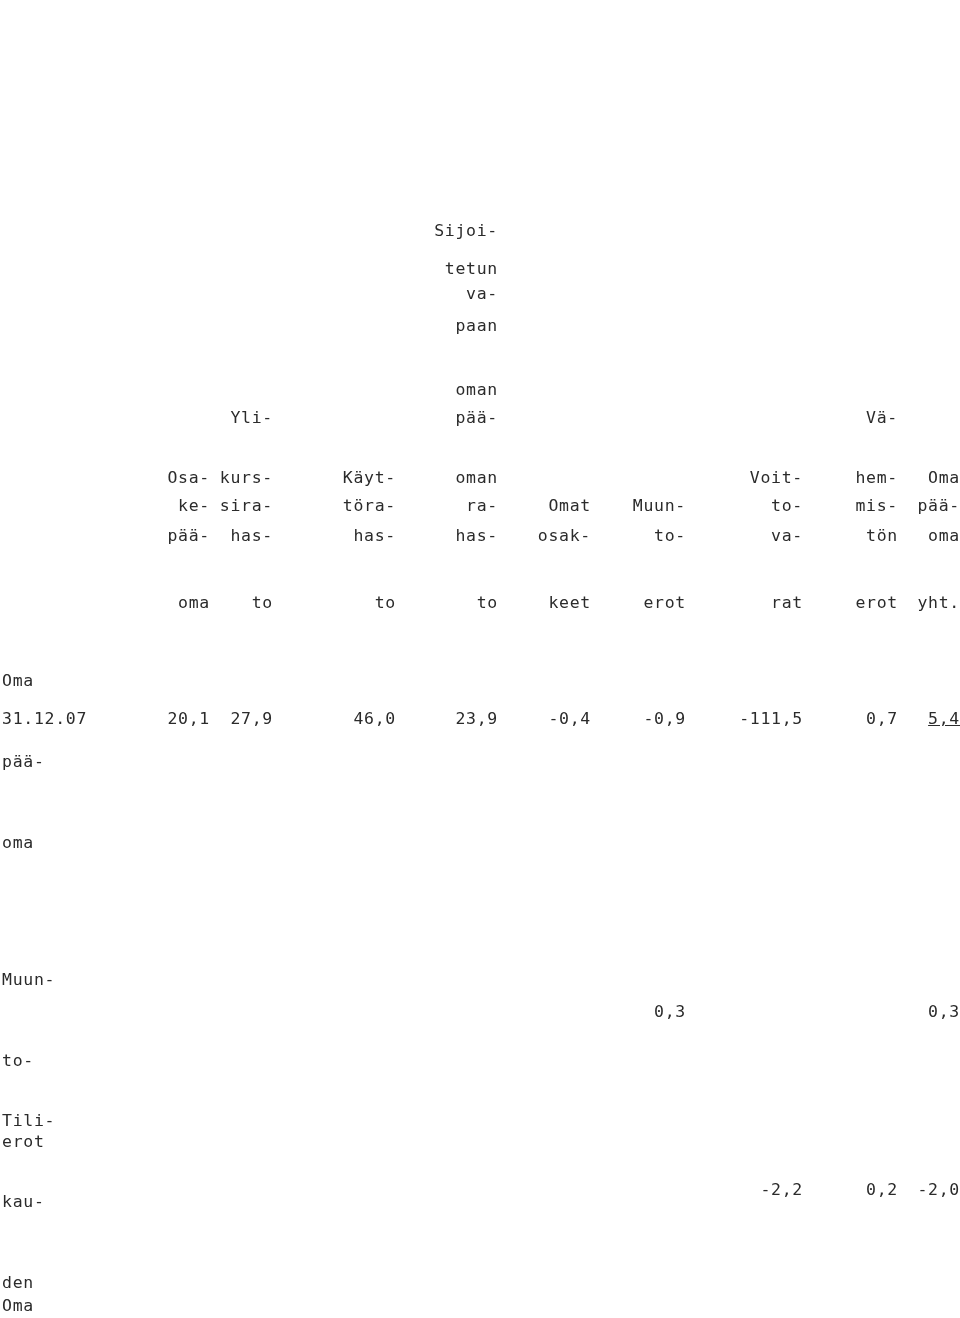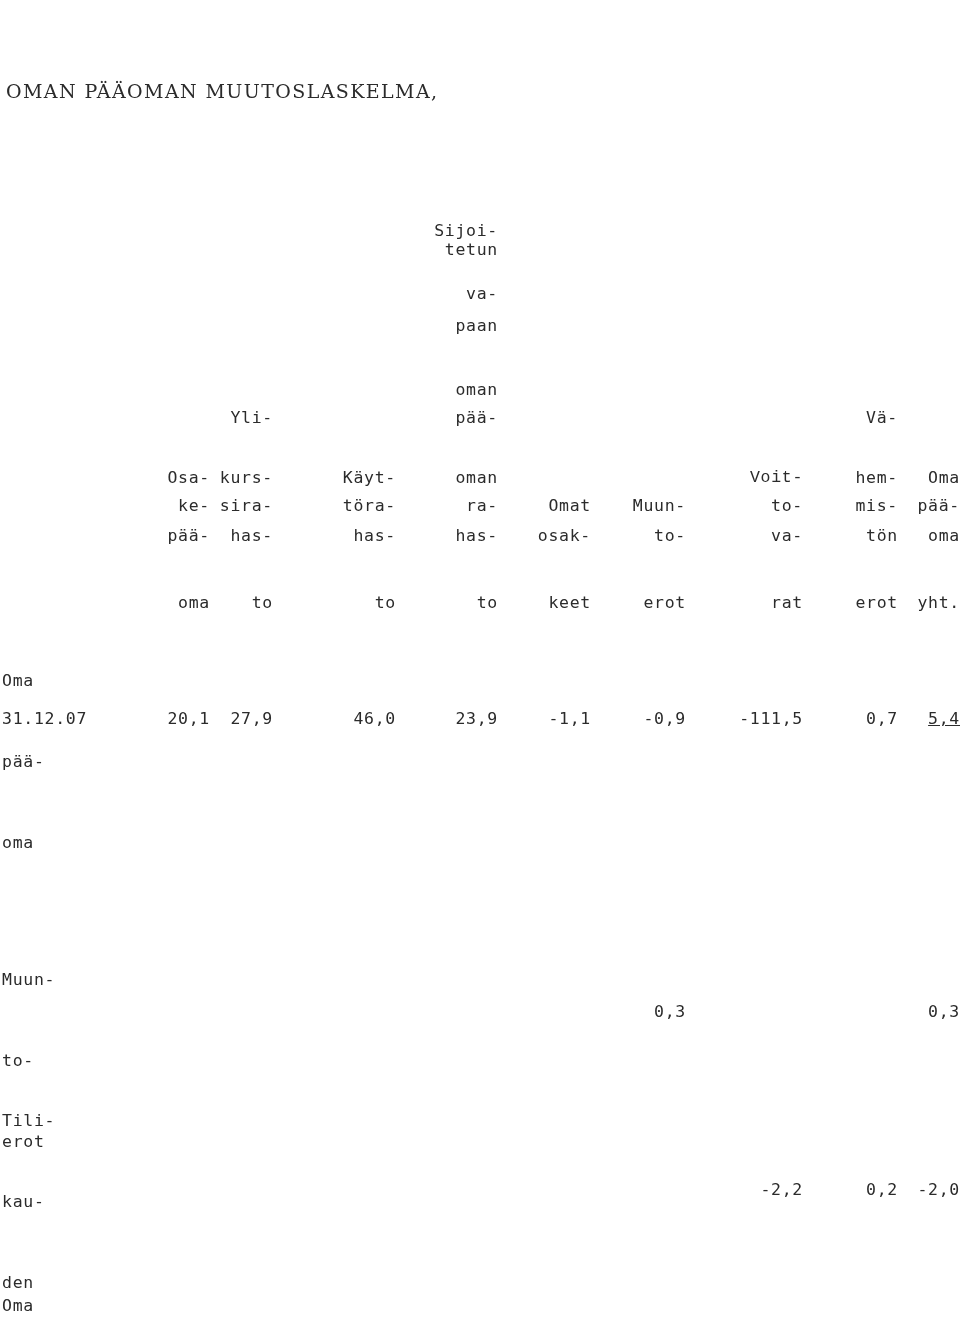--- a/index.html
+++ b/index.html
@@ -69,41 +69,40 @@
   .c4 { right: 369px; width: 120px; }
   .c5 { right: 274px; width: 120px; }
   .c6 { right: 157px; width: 130px; }
   .c7 { right: 62px;  width: 120px; }
   .c8 { right: 0px;   width: 120px; }
 </style>
 </head>
 <body>
 
 <div id="doc-title">
-  <span class="title-line">OMAN PÄÄOMAN MUUTOSLASKELMA,</span>
 </div>
 
 <div class="r c3" style="top:222px;">Sijoi-</div>
-<div class="r c3" style="top:241px;text-align:right;">tetun</div>
+<div class="r c3" style="top:260px;text-align:right;">tetun</div>
 <div class="r c3" style="top:285px;">va-</div>
 <div class="r c3" style="top:317px;">paan</div>
 
 <div class="r c3" style="top:381px;">oman</div>
 <div class="r c3" style="top:409px;">pää-</div>
 
 <div class="r c1" style="top:409px;">Yli-</div>
 <div class="r c7" style="top:409px;">Vä-</div>
 
 <div class="r c0" style="top:469px;">Osa-</div>
 <div class="r c1" style="top:469px;">kurs-</div>
 <div class="r c2" style="top:469px;">Käyt-</div>
 <div class="r c3" style="top:469px;">oman</div>
 <div class="r c4" style="top:469px;"></div>
 <div class="r c5" style="top:469px;"></div>
-<div class="r c6" style="top:469px;font-family:Liberation Mono, monospace;">Voit-</div>
+<div class="r c6" style="top:469px;">Voit-</div>
 <div class="r c7" style="top:469px;">hem-</div>
 <div class="r c8" style="top:469px;">Oma</div>
 
 <div class="r c0" style="top:497px;">ke-</div>
 <div class="r c1" style="top:497px;">sira-</div>
 <div class="r c2" style="top:497px;">töra-</div>
 <div class="r c3" style="top:497px;">ra-</div>
 <div class="r c4" style="top:497px;">Omat</div>
 <div class="r c5" style="top:497px;">Muun-</div>
 <div class="r c6" style="top:497px;">to-</div>
@@ -134,21 +133,21 @@
   <span>Oma</span>
   <span>pää-</span>
   <span>oma</span>
 </div>
 
 <div class="t" style="left:2px; top:710px;">31.12.07</div>
 <div class="r c0" style="top:710px;">20,1</div>
 <div class="r c1" style="top:710px;">27,9</div>
 <div class="r c2" style="top:710px;">46,0</div>
 <div class="r c3" style="top:710px;text-align:right;">23,9</div>
-<div class="r c4" style="top:710px;">-1,1</div>
+<div class="r c4" style="top:710px;">-0,4</div>
 <div class="r c5" style="top:710px;">-0,9</div>
 <div class="r c6" style="top:710px;">-111,5</div>
 <div class="r c7" style="top:710px;">0,7</div>
 <div class="r c8" style="top:710px;text-decoration:underline;">5,4</div>
 
 <div class="rowlabel" style="top:912px;">
   <span>Muun-</span>
   <span>to-</span>
   <span>erot</span>
 </div>

